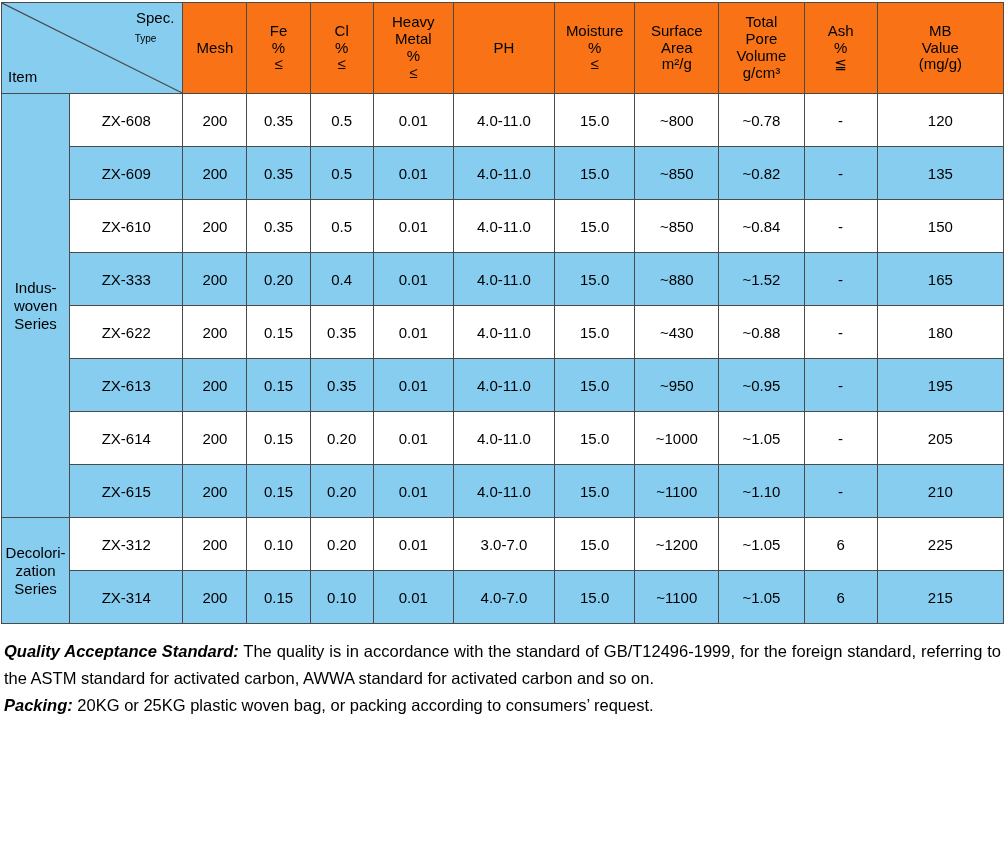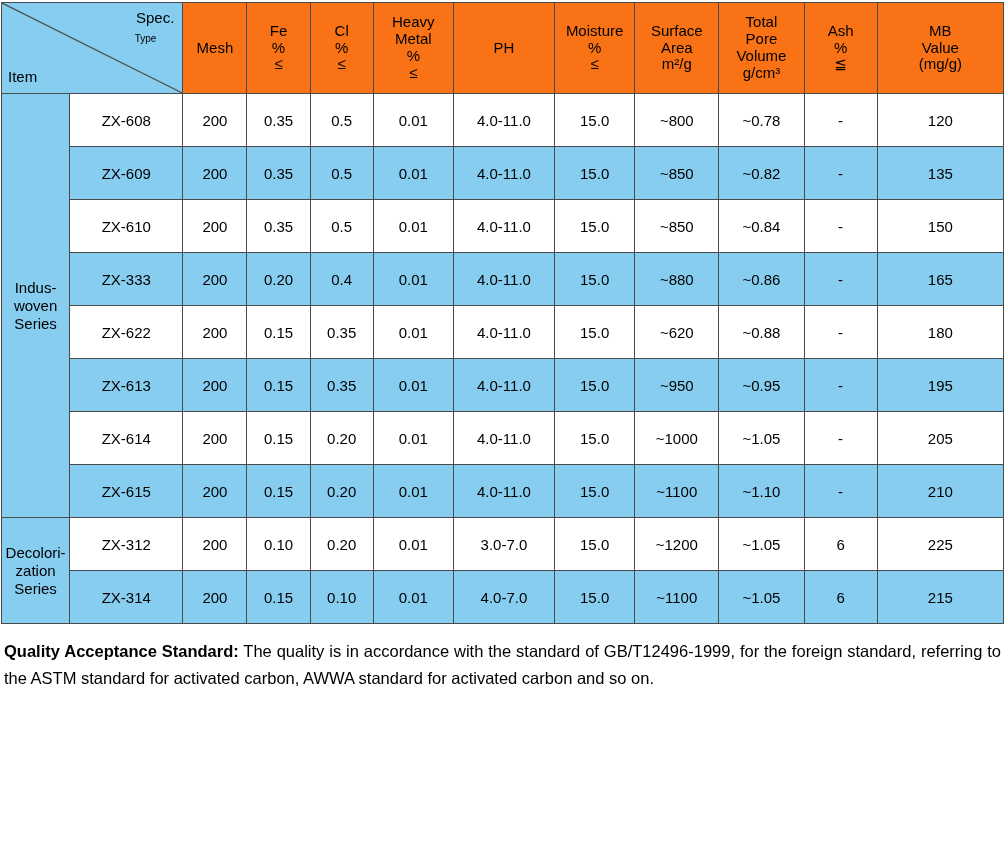--- a/index.html
+++ b/index.html
@@ -88,21 +88,21 @@
   }
 
   .notes {
     margin: 14px 4px 0 4px;
     font-size: 16.5px;
     line-height: 1.62;
     text-align: justify;
     text-justify: inter-word;
   }
   .notes p { margin: 0 0 1px 0; }
-  .notes b { font-weight: bold; }
+  .notes b { font-weight: bold; font-style: italic; }
 </style>
 </head>
 <body>
 
 <div class="page">
 
   <table class="spec">
     <colgroup>
       <col style="width:68px">
       <col style="width:113px">
@@ -225,33 +225,33 @@
       </tr>
       <tr class="row-blue">
         <td class="body">ZX-333</td>
         <td class="body">200</td>
         <td class="body">0.20</td>
         <td class="body">0.4</td>
         <td class="body">0.01</td>
         <td class="body">4.0-11.0</td>
         <td class="body">15.0</td>
         <td class="body">~880</td>
-        <td class="body">~0.86</td>
+        <td class="body">~1.52</td>
         <td class="body">-</td>
         <td class="body">165</td>
       </tr>
       <tr class="row-white">
         <td class="body">ZX-622</td>
         <td class="body">200</td>
         <td class="body">0.15</td>
         <td class="body">0.35</td>
         <td class="body">0.01</td>
         <td class="body">4.0-11.0</td>
         <td class="body">15.0</td>
-        <td class="body">~620</td>
+        <td class="body">~430</td>
         <td class="body">~0.88</td>
         <td class="body">-</td>
         <td class="body">180</td>
       </tr>
       <tr class="row-blue">
         <td class="body">ZX-613</td>
         <td class="body">200</td>
         <td class="body">0.15</td>
         <td class="body">0.35</td>
         <td class="body">0.01</td>
@@ -318,15 +318,16 @@
         <td class="body">~1100</td>
         <td class="body">~1.05</td>
         <td class="body">6</td>
         <td class="body">215</td>
       </tr>
     </tbody>
   </table>
 
   <div class="notes">
     <p><b>Quality Acceptance Standard:</b><span> The quality is in accordance with the standard of GB/T12496-1999, for the foreign standard, referring to the ASTM standard for activated carbon, AWWA standard for activated carbon and so on.</span></p>
+    <p><b>Packing:</b><span> 20KG or 25KG plastic woven bag, or packing according to consumers’ request.</span></p>
   </div>
 
 </div>
 
 </body></html>

